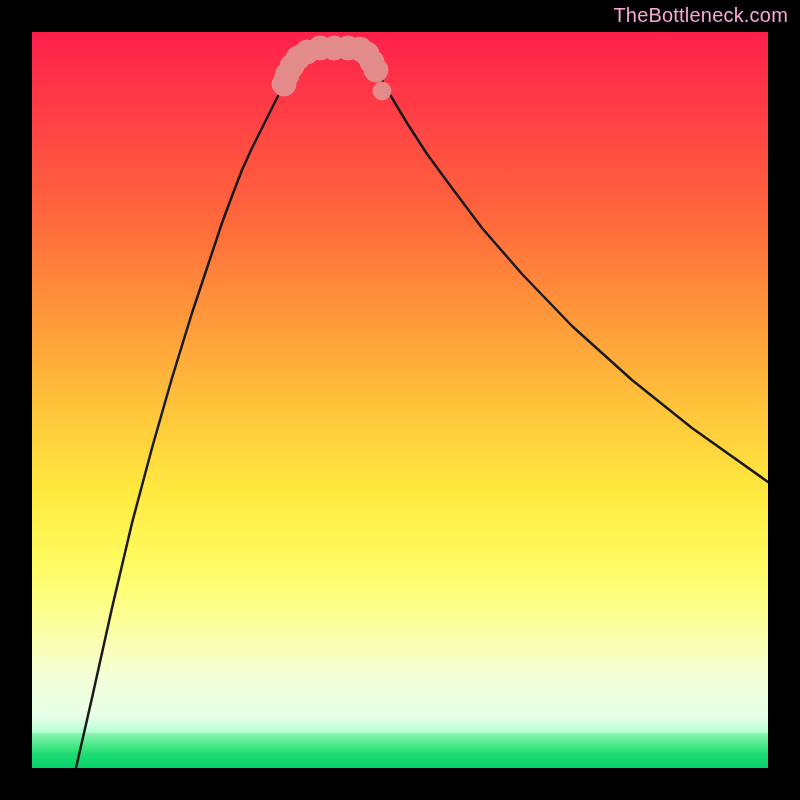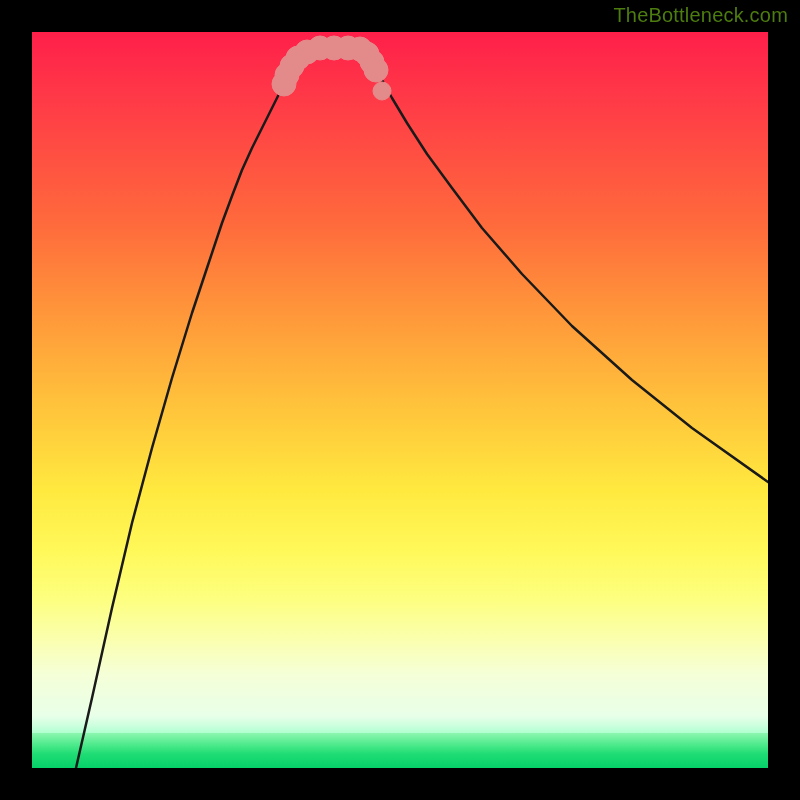--- a/index.html
+++ b/index.html
@@ -83,21 +83,21 @@
     position: absolute;
     left: 0;
     top: 0;
     width: 100%;
     height: 100%;
   }
   .watermark {
     position: absolute;
     right: 12px;
     top: 4px;
-    color: #4d7c0f;
+    color: #f9a8d4;
     font-size: 20px;
     font-weight: 500;
     letter-spacing: 0.2px;
   }
 </style>
 </head>
 <body>
 
 <div class="frame">
 

